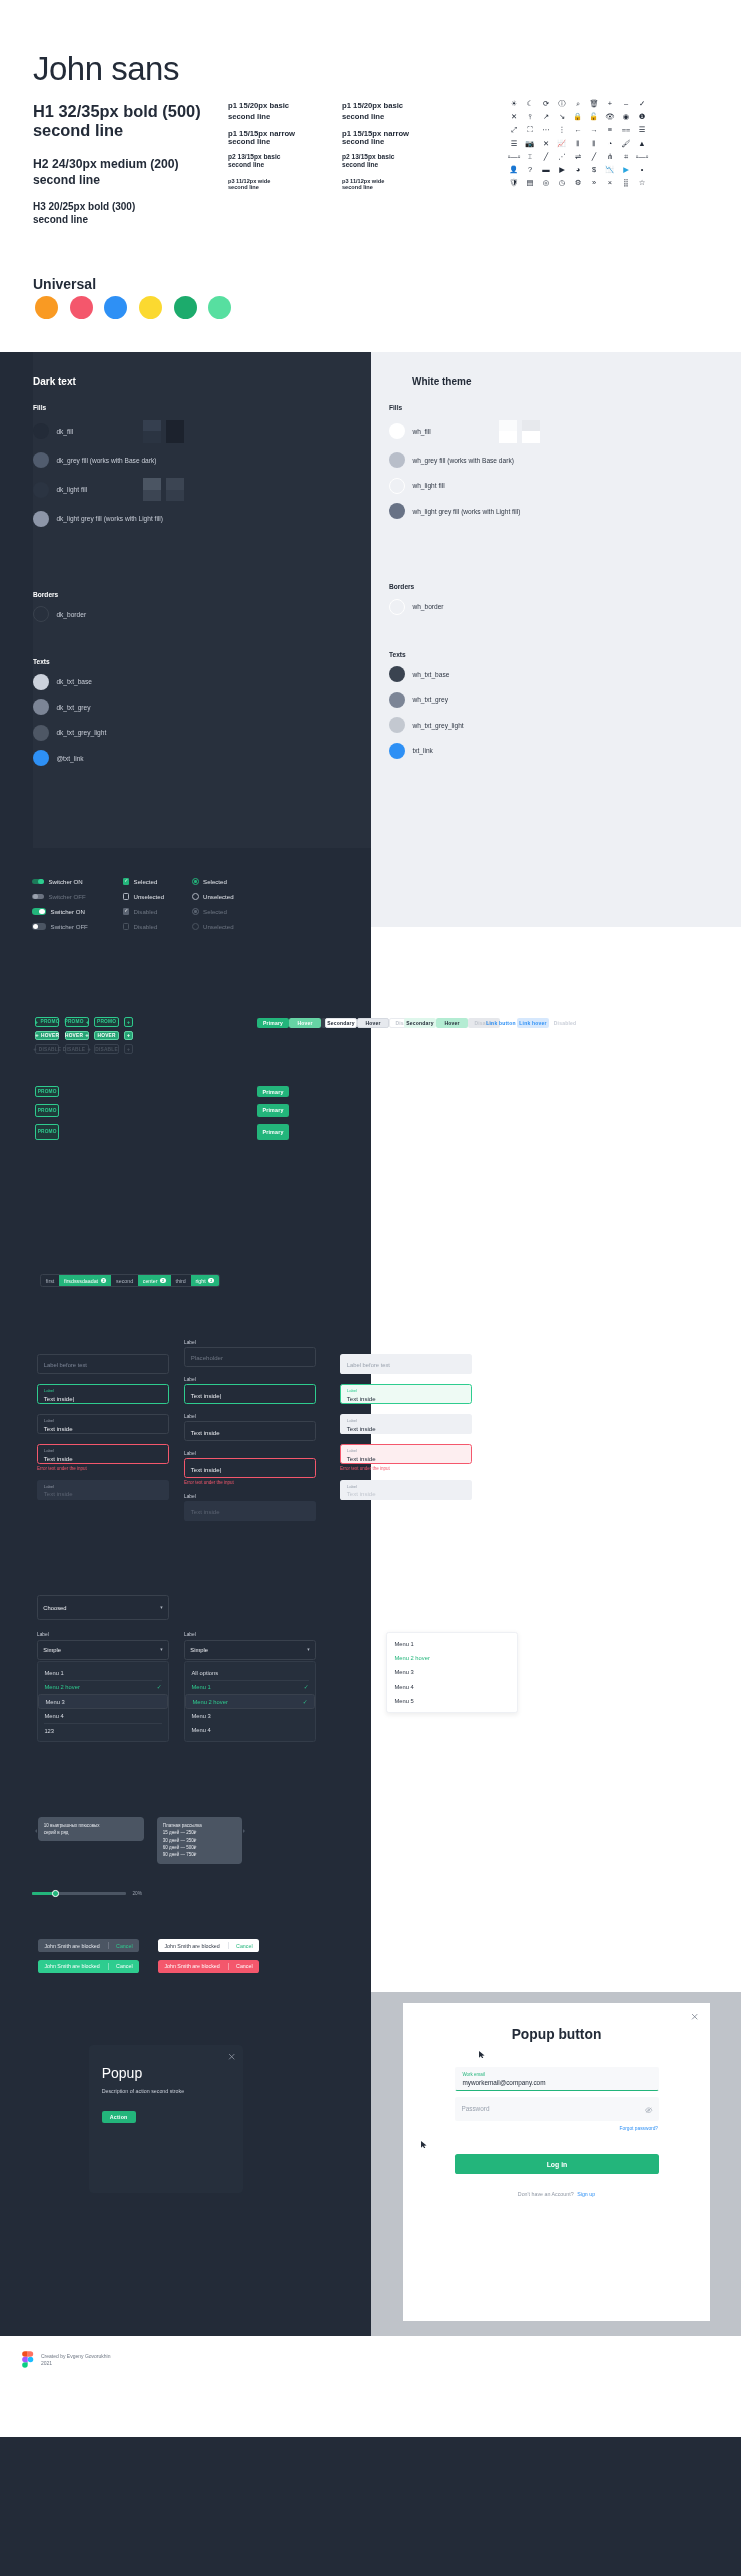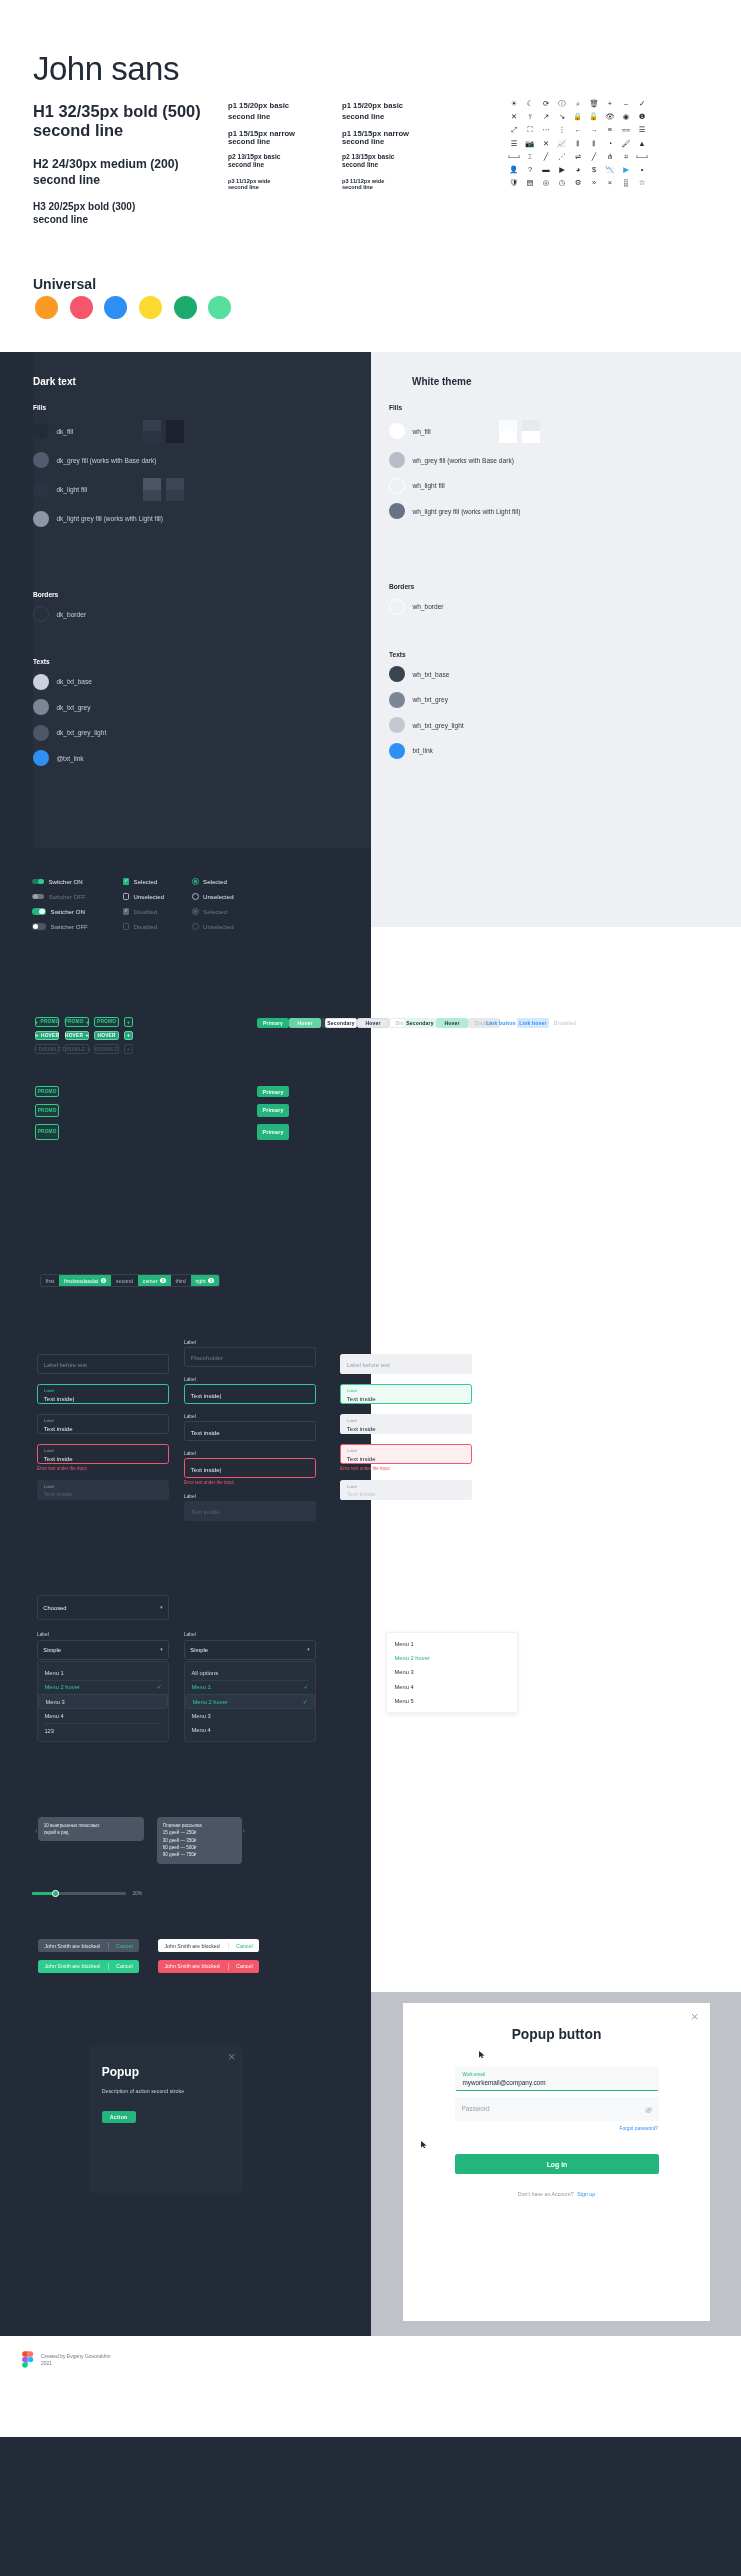--- a/index.html
+++ b/index.html
@@ -121,21 +121,21 @@
               border:1.6px solid #fff; top:-2.1px; }
   .sl-val   { font-size:4.8px; color:#9aa2ae; }
 
   
   .toast { border-radius:2.6px; display:flex; align-items:center; font-size:5.3px;
            padding:0 6.4px; height:13.2px; gap:5.3px; }
   .toast .div { width:0.5px; height:6.9px; }
 
   
   .popup-dark { background:#262f3c; border-radius:4.2px; }
-  .popup-title { font-size:12px; font-weight:700; color:#fff; }
+  .popup-title { font-size:14px; font-weight:400; color:#fff; }
   .popup-desc  { font-size:5.3px; line-height:8px; color:#c9ced8; }
 
   #promo-overlay { left:371px; top:1992px; width:371px; height:344px; background:#bfc3c9; }
   #promo-card { left:403px; top:2003px; width:307px; height:318px; background:#ffffff; }
   #popup-dark-strip { left:0; top:1992px; width:371px; height:344px; background:#232b38; }
   #promo-left-dark { left:249px; top:1992px; width:122px; height:344px; background:#232b38; }
 
   
   #footer { left:0; top:2337px; width:742px; height:239px; background:#ffffff; }
   #footer-dark { left:0; top:2437px; width:742px; height:139px; background:#232b38; }

